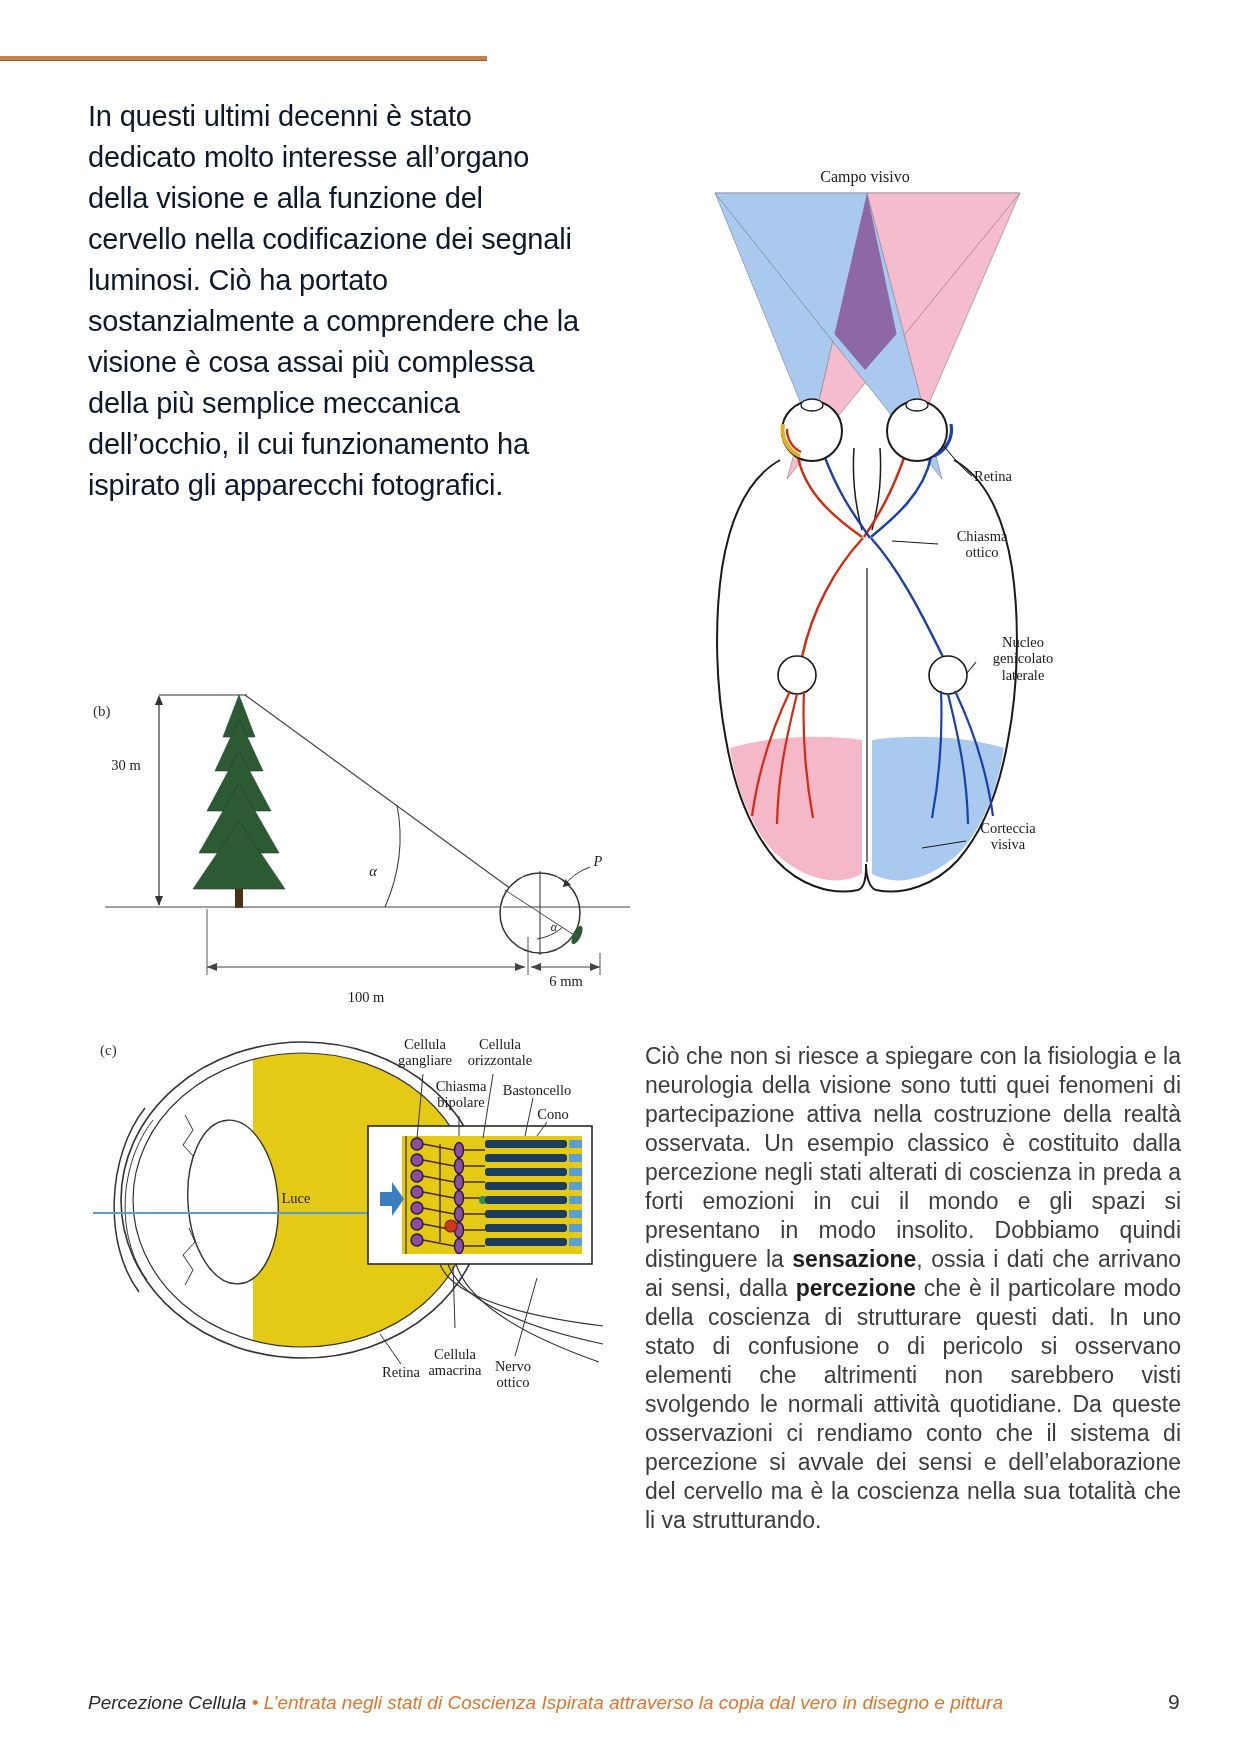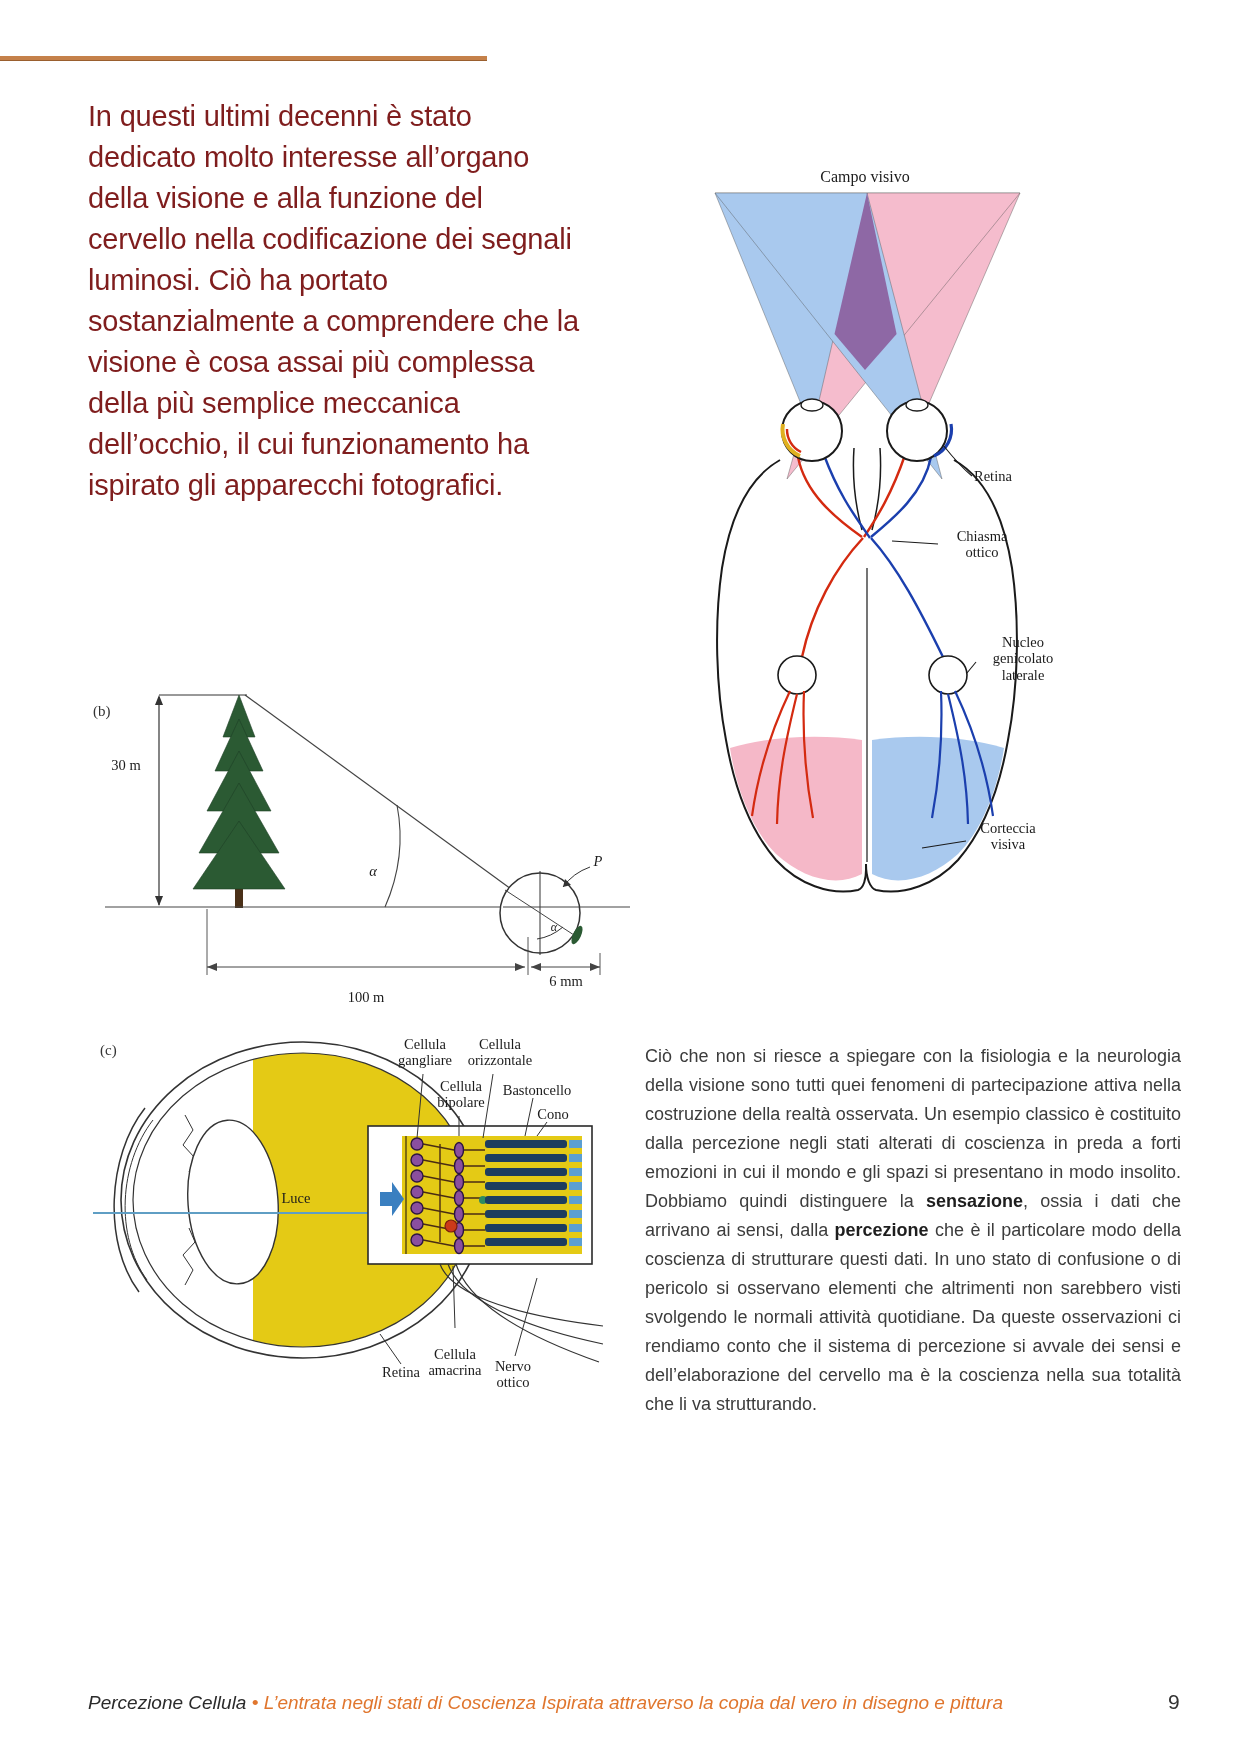--- a/index.html
+++ b/index.html
@@ -1,22 +1,22 @@
 <!DOCTYPE html>
 <html><head>
 <meta charset="utf-8">
 <style>
   html,body{margin:0;padding:0;}
   body{width:1240px;height:1754px;position:relative;background:#ffffff;
        font-family:"Liberation Sans",sans-serif;overflow:hidden;}
   .abs{position:absolute;}
   #top-rule{left:0;top:56px;width:487px;height:4px;background:#c5814a;border-bottom:1px solid #9a5f2e;}
-  #intro{left:88px;top:96px;width:492px;font-size:29px;line-height:41px;color:#7f1d1d;
+  #intro{left:88px;top:96px;width:492px;font-size:29px;line-height:41px;color:#0f172a;
          letter-spacing:-0.2px;}
-  #bodytext{left:645px;top:1042px;width:536px;font-size:18px;line-height:29px;
+  #bodytext{left:645px;top:1042px;width:536px;font-size:23px;line-height:29px;
             color:#3c3c3c;text-align:justify;}
   #bodytext b{color:#1e1e1e;}
   .fig{position:absolute;}
   .dlabel{position:absolute;font-family:"Liberation Serif",serif;font-size:14.5px;
           line-height:1.13;text-align:center;color:#1b1b1b;}
   .nowrap{white-space:nowrap;}
   .panel-tag{font-family:"Liberation Serif",serif;font-size:15px;color:#333;}
   #footer{left:88px;top:1692px;font-size:19px;font-style:italic;color:#2b2b2b;}
   #footer .accent{color:#e0762e;}
   #page-num{left:1168px;top:1690px;font-size:21px;color:#333;}
@@ -223,21 +223,21 @@
     <path d="M 363,234 C 375,268 432,296 518,314" fill="none" stroke="#333" stroke-width="1.2"></path>
     <path d="M 371,234 C 384,274 440,306 514,332" fill="none" stroke="#333" stroke-width="1.2"></path>
 
     <line x1="316" y1="334" x2="295" y2="304" stroke="#333" stroke-width="1"></line>
     <line x1="370" y1="298" x2="368" y2="236" stroke="#333" stroke-width="1"></line>
     <line x1="430" y1="326" x2="452" y2="248" stroke="#333" stroke-width="1"></line>
   </svg>
   <div class="dlabel nowrap panel-tag" style="left:15px;top:12px;">(c)</div>
   <div class="dlabel" style="left:300px;top:6px;width:80px;">Cellula gangliare</div>
   <div class="dlabel" style="left:369px;top:6px;width:92px;">Cellula orizzontale</div>
-  <div class="dlabel" style="left:346px;top:48px;width:60px;">Cellula bipolare</div>
+  <div class="dlabel" style="left:346px;top:48px;width:60px;">Chiasma bipolare</div>
   <div class="dlabel nowrap" style="left:410px;top:52px;width:84px;">Bastoncello</div>
   <div class="dlabel nowrap" style="left:438px;top:76px;width:60px;">Cono</div>
   <div class="dlabel nowrap" style="left:186px;top:160px;width:50px;">Luce</div>
   <div class="dlabel" style="left:332px;top:316px;width:76px;">Cellula amacrina</div>
   <div class="dlabel nowrap" style="left:286px;top:334px;width:60px;">Retina</div>
   <div class="dlabel" style="left:398px;top:328px;width:60px;">Nervo ottico</div>
 </div>
 
 <div id="bodytext" class="abs">
   <span>Ciò che non si riesce a spiegare con la fisiologia e la neurologia della visione sono tutti quei fenomeni di partecipazione attiva nella costruzione della realtà osservata. Un esempio classico è costituito dalla percezione negli stati alterati di coscienza in preda a forti emozioni in cui il mondo e gli spazi si presentano in modo insolito. Dobbiamo quindi distinguere la </span><b>sensazione</b><span>, ossia i dati che arrivano ai sensi, dalla </span><b>percezione</b><span> che è il particolare modo della coscienza di strutturare questi dati. In uno stato di confusione o di pericolo si osservano elementi che altrimenti non sarebbero visti svolgendo le normali attività quotidiane. Da queste osservazioni ci rendiamo conto che il sistema di percezione si avvale dei sensi e dell’elaborazione del cervello ma è la coscienza nella sua totalità che li va strutturando.</span>

